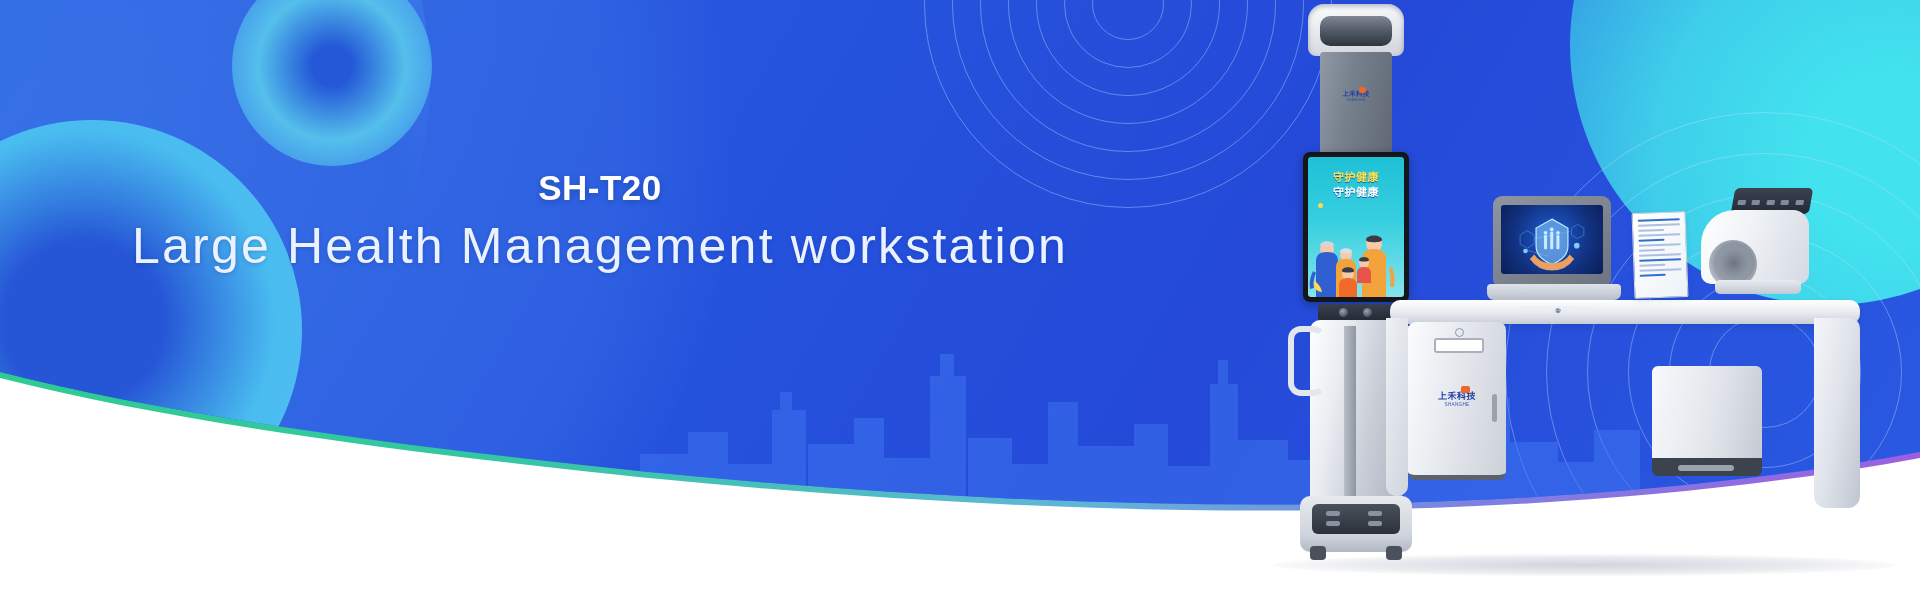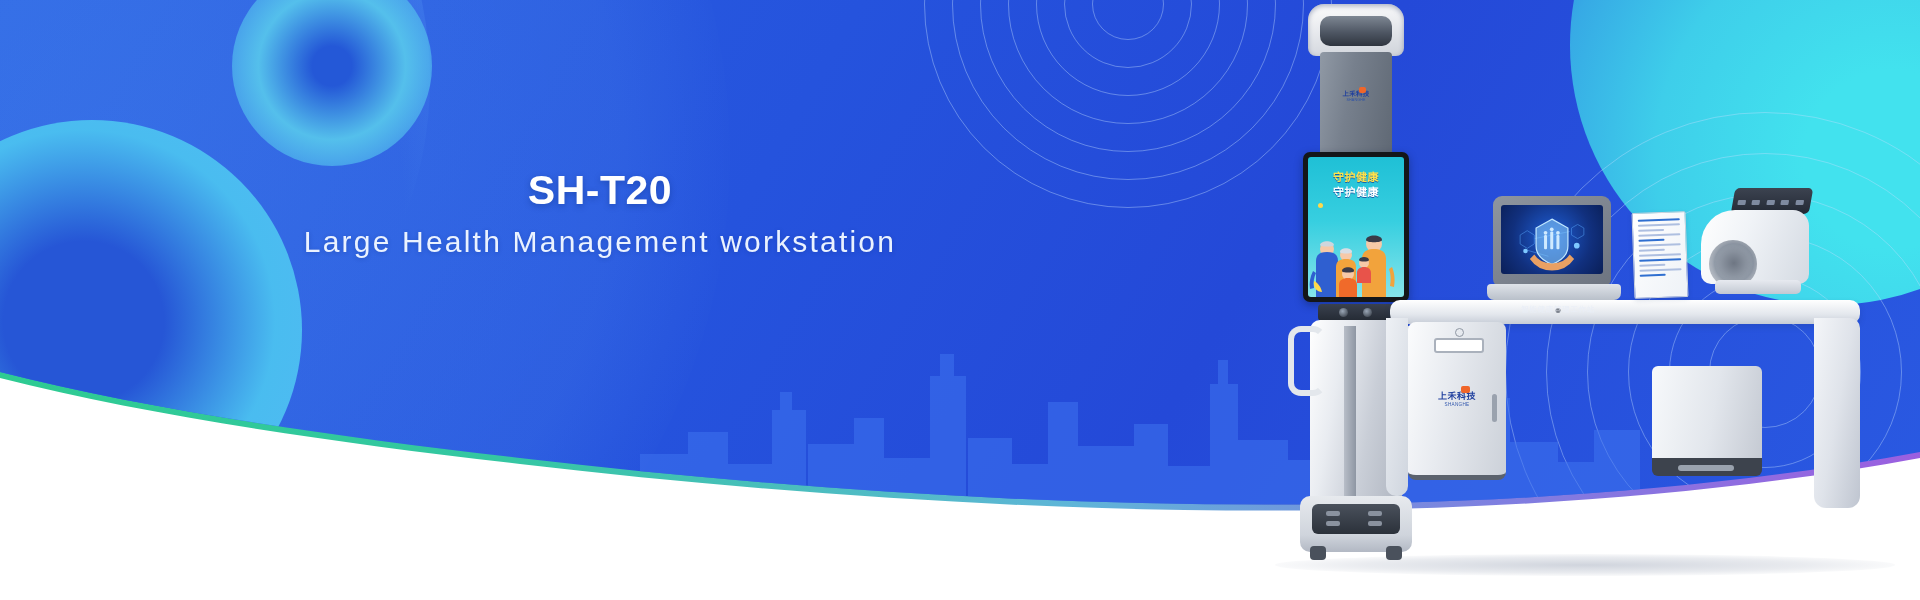--- a/index.html
+++ b/index.html
@@ -64,35 +64,35 @@
 
   
   .skyline{
     position:absolute;left:640px;bottom:96px;width:1000px;height:190px;
     opacity:.55;
   }
 
   
   .copy{position:absolute;left:0;top:170px;width:1200px;text-align:center;}
   .model{
-    font-size:41px;font-weight:700;color:#ffffff;letter-spacing:.5px;
+    font-size:35px;font-weight:700;color:#ffffff;letter-spacing:.5px;
     margin:0 0 6px 0;line-height:1;
     text-shadow:0 2px 6px rgba(10,40,110,.35);
   }
   .headline{
     margin:0;line-height:1.06;
     font-size:95px;font-weight:800;letter-spacing:2px;
     background:linear-gradient(90deg,#ffffff 0%,#ffffff 46%,#bdf6e8 66%,#8fefdc 80%,#ffffff 100%);
     -webkit-background-clip:text;background-clip:text;
     color:transparent;-webkit-text-fill-color:transparent;
     filter:drop-shadow(3px 5px 0 rgba(28,70,175,.55));
   }
   .sub{
     margin:16px 0 0 0;
-    font-size:30px;font-weight:300;color:#eaf2ff;
+    font-size:50px;font-weight:300;color:#eaf2ff;
     letter-spacing:2.2px;line-height:1;
     text-shadow:0 1px 4px rgba(16,48,130,.30);
   }
 
   
   .product{position:absolute;left:1255px;top:0;width:665px;height:600px;}
 
   
   .kiosk{position:absolute;left:45px;top:4px;width:112px;height:580px;}
   .kiosk-hood{

